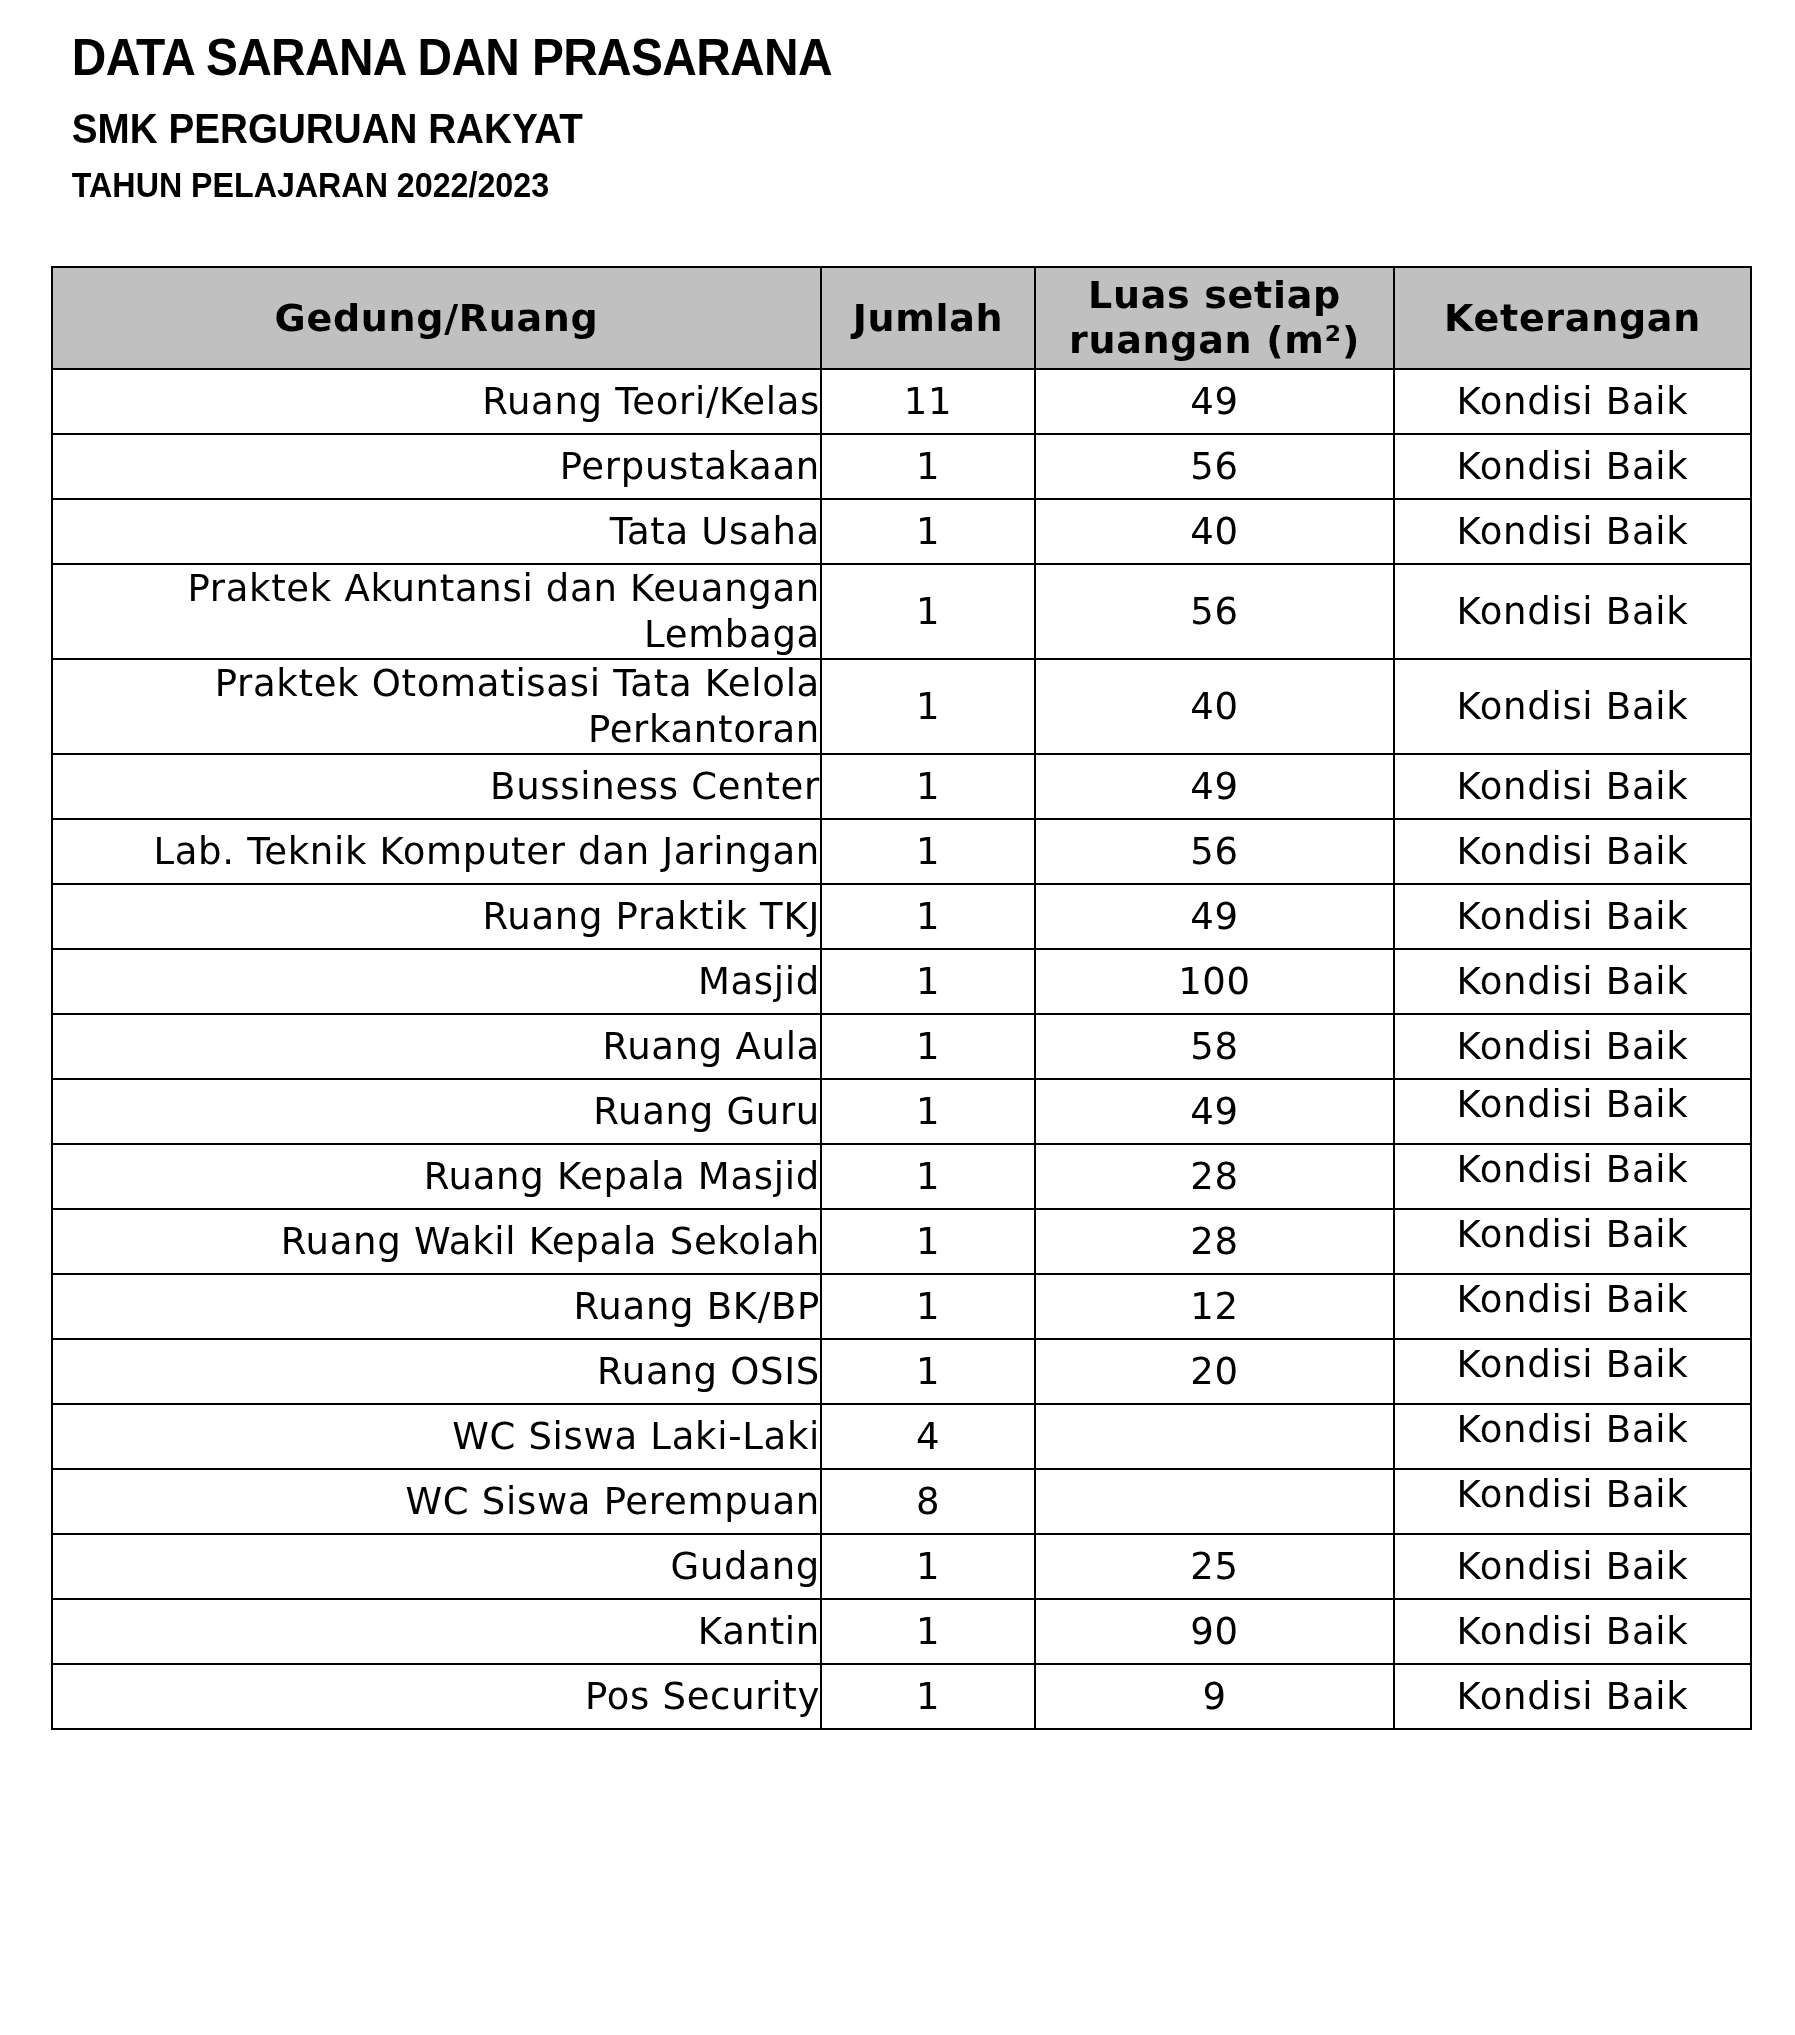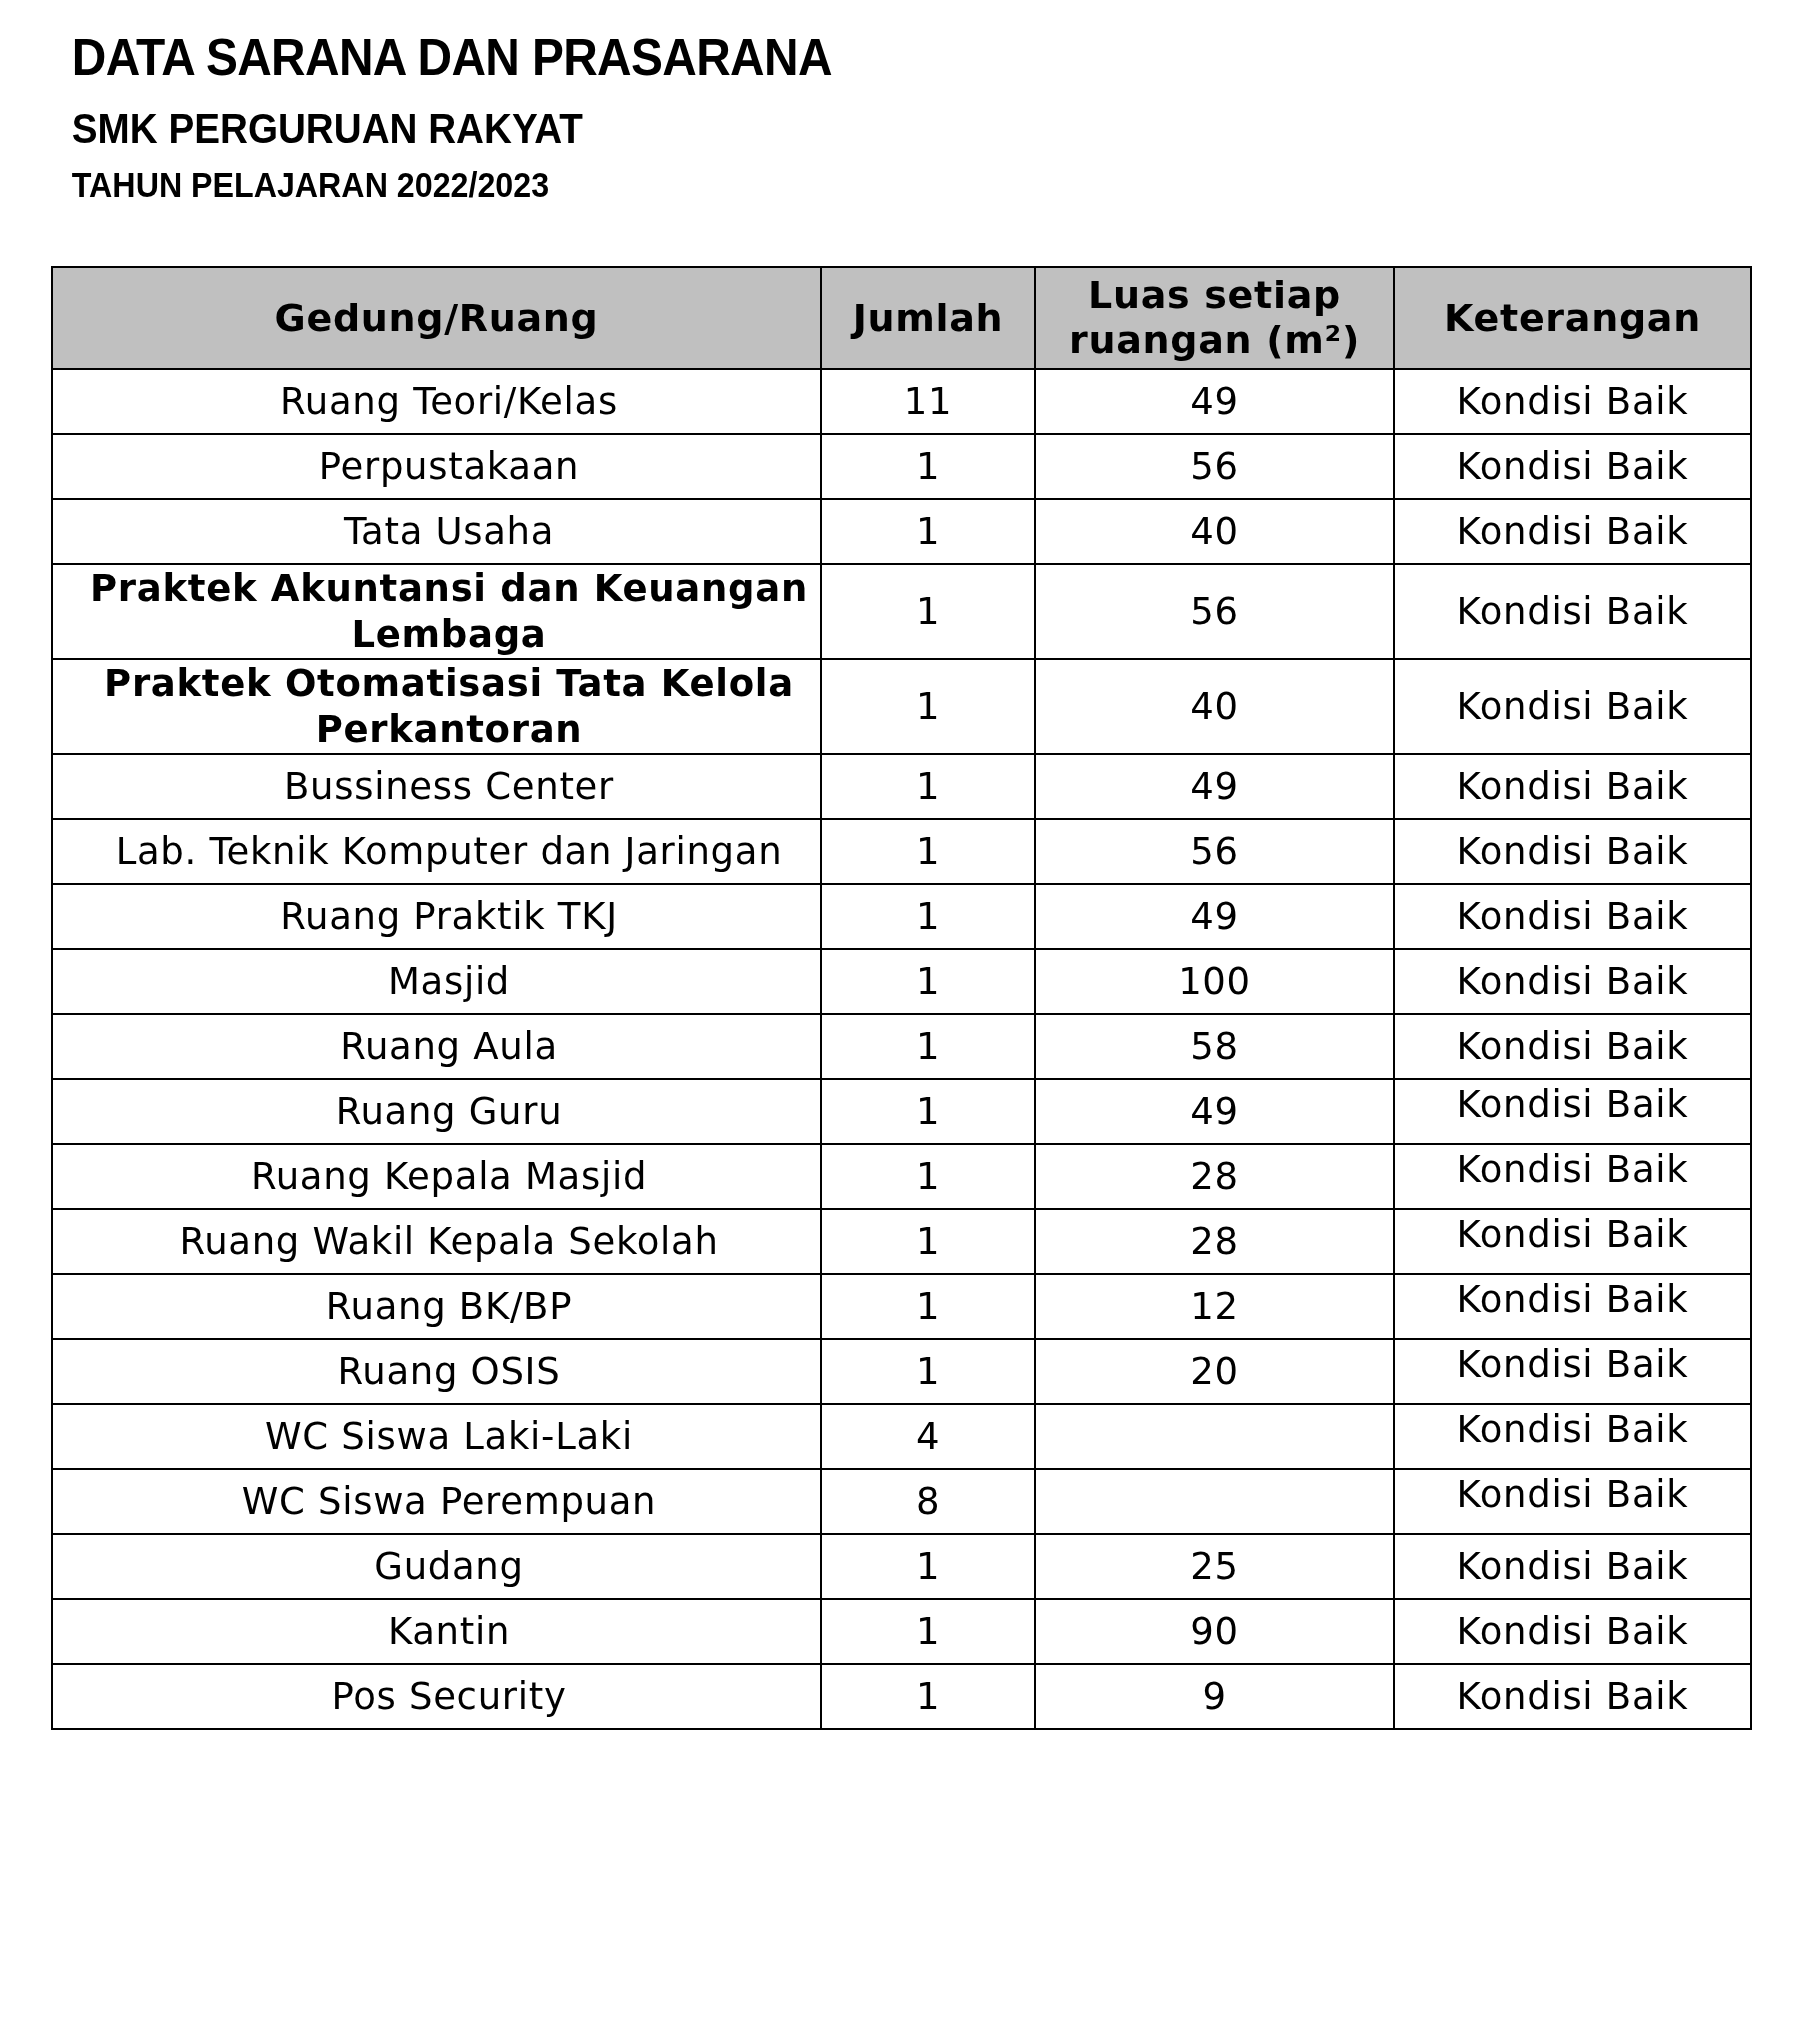--- a/index.html
+++ b/index.html
@@ -9,24 +9,24 @@
         font-weight:bold; font-size:52px; letter-spacing:-0.7px; transform:scaleX(0.92); }
   .t2 { position:absolute; left:0; width:1796px; top:105px; font-family:"Liberation Sans", sans-serif;
         font-weight:bold; font-size:42px; transform:scaleX(0.92); }
   .t3 { position:absolute; left:0; width:1796px; top:165px; font-family:"Liberation Sans", sans-serif;
         font-weight:bold; font-size:35px; transform:scaleX(0.92); }
   table { position:absolute; left:51px; top:266px; width:1699px; border-collapse:collapse; table-layout:fixed;border-radius:12px; }
   th, td { border:2.8px solid #000; padding:0; }
   th { background:#c0c0c0; height:100px; font-weight:bold; font-size:38px; line-height:45px;
        font-family:"DejaVu Sans", sans-serif; letter-spacing:0.7px; }
   td { height:63px; font-size:37px; line-height:46px; font-family:"DejaVu Sans", sans-serif; letter-spacing:0.7px; }
-  td.name { text-align:center; padding-left:25px; }
+  td.name { text-align:right; padding-left:25px; }
   td.num, td.area, td.ket { text-align:center; }
   tr.tall td { height:93px; }
-  td.name.two { line-height:46px;font-weight:bold; }
+  td.name.two { line-height:46px; }
   td.ket.up span { position:relative; top:-7px; }
   col.c1 { width:769px; } col.c2 { width:214px; } col.c3 { width:359px; } col.c4 { width:357px; }
 </style>
 </head>
 <body>
 
 <div class="t1">DATA SARANA DAN PRASARANA</div>
 <div class="t2">SMK PERGURUAN RAKYAT</div>
 <div class="t3">TAHUN PELAJARAN 2022/2023</div>
 

